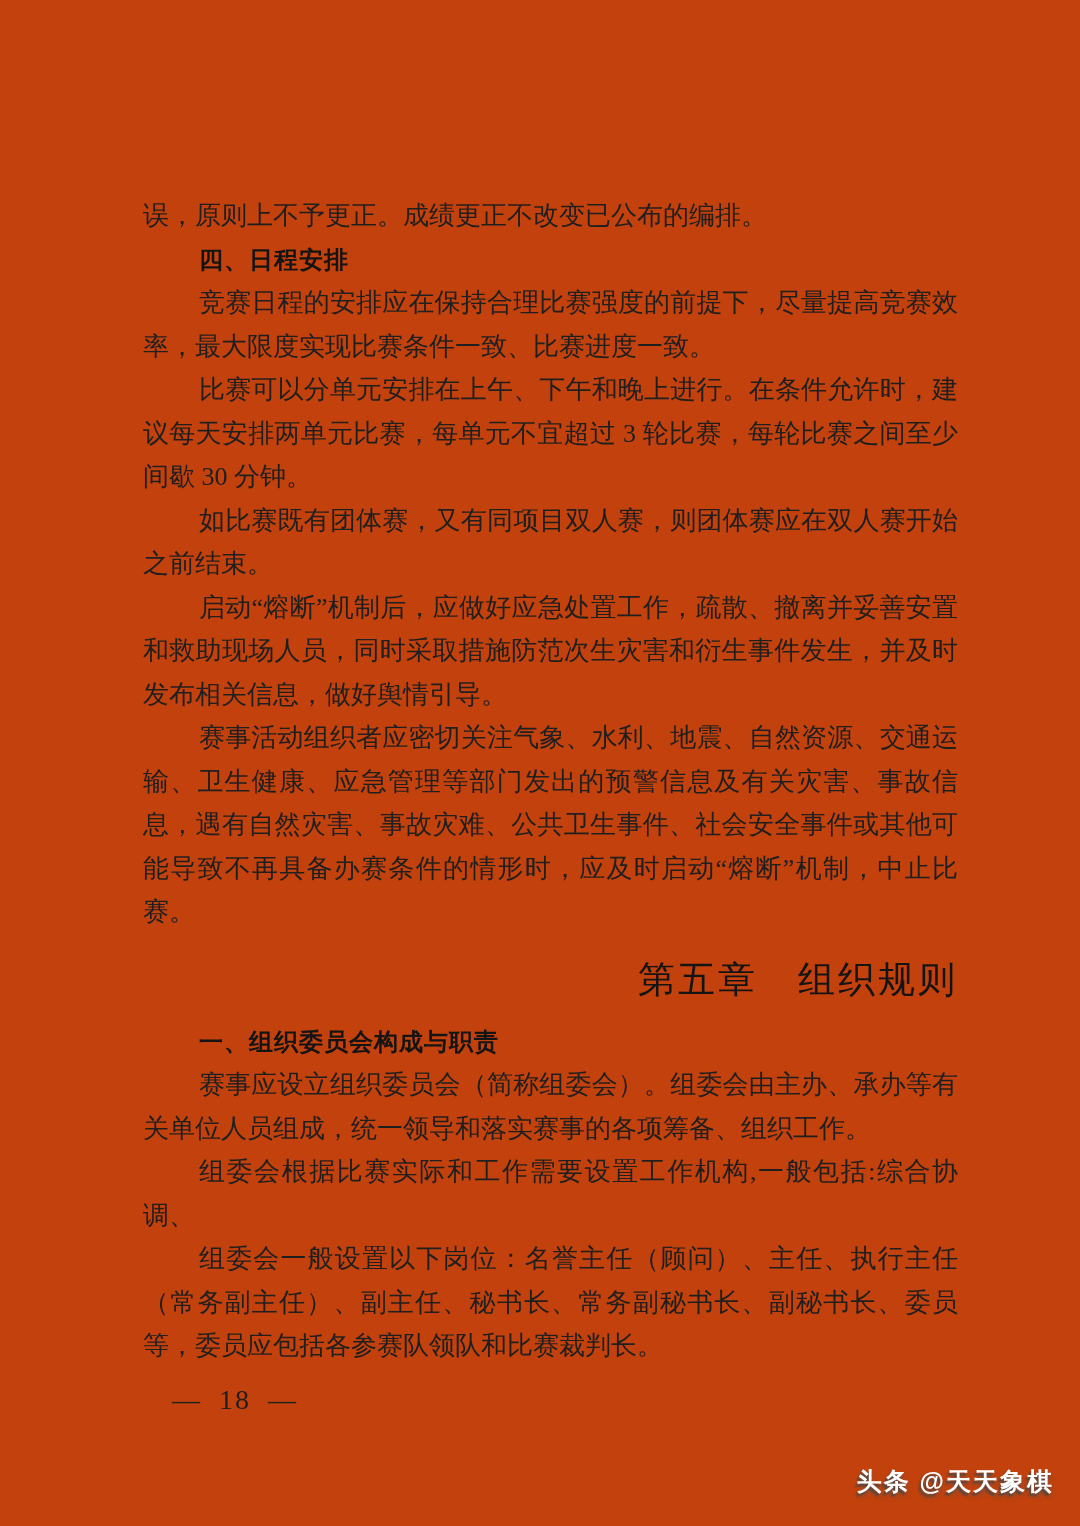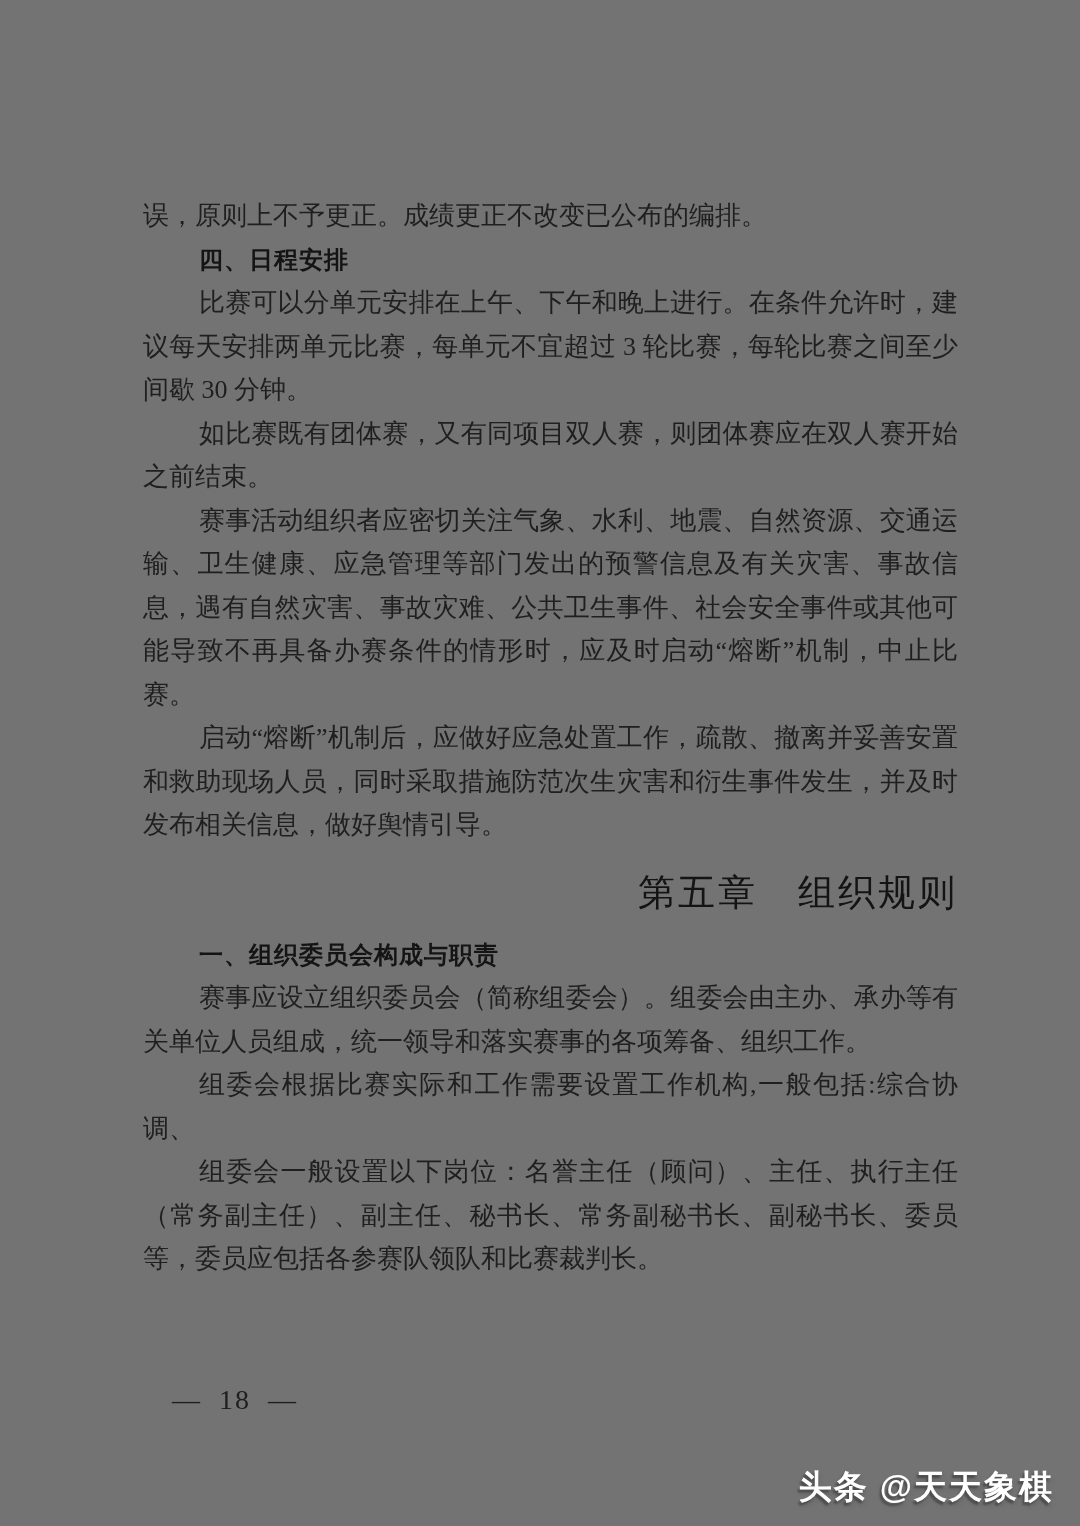--- a/index.html
+++ b/index.html
@@ -4,21 +4,21 @@
 <style>
   html, body {
     margin: 0;
     padding: 0;
     background: #ffffff;
   }
   .page {
     position: relative;
     width: 1080px;
     height: 1526px;
-    background: #737373;
+    background: #c2410c;
     overflow: hidden;
     font-family: "Liberation Serif", "DejaVu Serif", serif;
     color: #1f1f1f;
   }
   .content {
     position: absolute;
     left: 143px;
     top: 194px;
     width: 815px;
     font-size: 26px;
@@ -62,39 +62,40 @@
     letter-spacing: 2px;
     word-spacing: 8px;
     color: #1f1f1f;
   }
   .watermark {
     position: absolute;
     right: 26px;
     top: 1465px;
     font-family: "Liberation Sans", "DejaVu Sans", sans-serif;
     font-weight: 700;
-    font-size: 33px;
+    font-size: 25px;
     letter-spacing: 2px;
     color: #ffffff;
     text-shadow: -2px 3px 2px rgba(70, 70, 70, 0.85),
                  1px 4px 4px rgba(90, 90, 90, 0.45);
   }
 </style>
 </head>
 <body>
 
 <div class="page">
 
   <div class="content">
     <p class="para continuation">误，原则上不予更正。成绩更正不改变已公布的编排。</p>
     <h3 class="section-heading">四、日程安排</h3>
+    <p class="para">竞赛日程的安排应在保持合理比赛强度的前提下，尽量提高竞赛效率，最大限度实现比赛条件一致、比赛进度一致。</p>
     <p class="para">比赛可以分单元安排在上午、下午和晚上进行。在条件允许时，建议每天安排两单元比赛，每单元不宜超过 3 轮比赛，每轮比赛之间至少间歇 30 分钟。</p>
     <p class="para">如比赛既有团体赛，又有同项目双人赛，则团体赛应在双人赛开始之前结束。</p>
+    <p class="para">启动“熔断”机制后，应做好应急处置工作，疏散、撤离并妥善安置和救助现场人员，同时采取措施防范次生灾害和衍生事件发生，并及时发布相关信息，做好舆情引导。</p>
     <p class="para">赛事活动组织者应密切关注气象、水利、地震、自然资源、交通运输、卫生健康、应急管理等部门发出的预警信息及有关灾害、事故信息，遇有自然灾害、事故灾难、公共卫生事件、社会安全事件或其他可能导致不再具备办赛条件的情形时，应及时启动“熔断”机制，中止比赛。</p>
-    <p class="para">启动“熔断”机制后，应做好应急处置工作，疏散、撤离并妥善安置和救助现场人员，同时采取措施防范次生灾害和衍生事件发生，并及时发布相关信息，做好舆情引导。</p>
     <h2 class="chapter-title">第五章　组织规则</h2>
     <h3 class="section-heading">一、组织委员会构成与职责</h3>
     <p class="para">赛事应设立组织委员会（简称组委会）。组委会由主办、承办等有关单位人员组成，统一领导和落实赛事的各项筹备、组织工作。</p>
     <p class="para">组委会根据比赛实际和工作需要设置工作机构,一般包括:综合协调、</p>
     <p class="para">组委会一般设置以下岗位：名誉主任（顾问）、主任、执行主任（常务副主任）、副主任、秘书长、常务副秘书长、副秘书长、委员等，委员应包括各参赛队领队和比赛裁判长。</p>
   </div>
 
   <div class="page-number">— 18 —</div>
 
   <div class="watermark">头条 @天天象棋</div>

